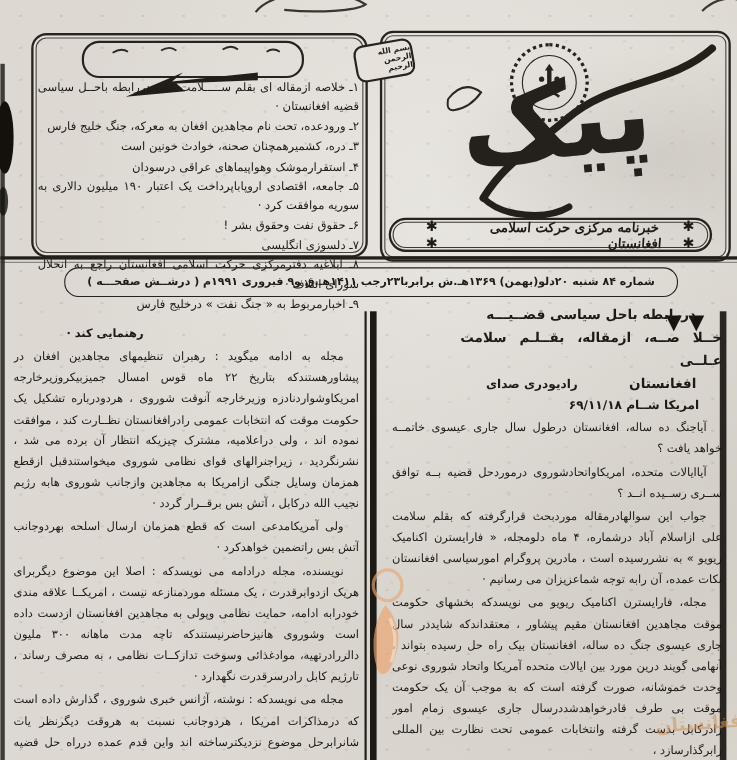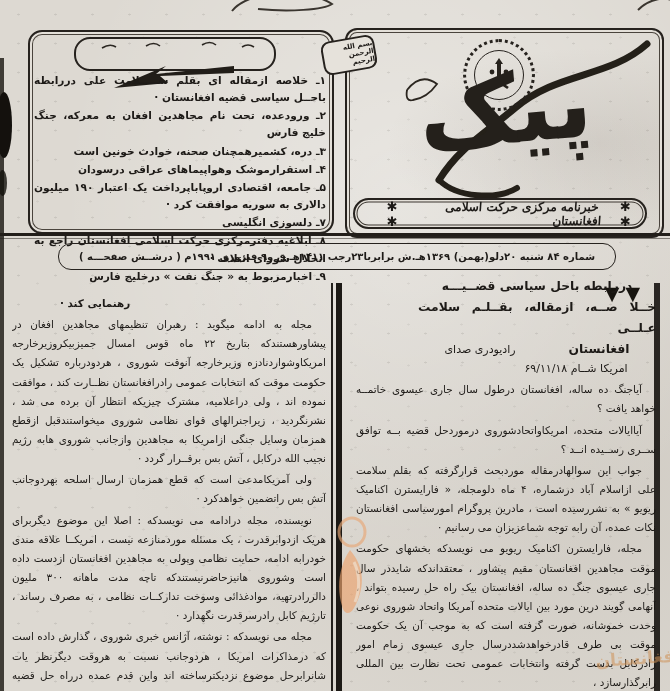--- a/index.html
+++ b/index.html
@@ -15,21 +15,21 @@
           radial-gradient(rgba(90,85,80,.18) 1px, transparent 1.6px);
         background-size:37px 29px, 53px 41px;background-position:0 0,11px 17px;}
   
   .idx-box{position:absolute;left:28px;top:30px;width:302px;height:200px;
         border:2.5px solid #26221e;border-radius:14px;
         box-shadow:inset 0 0 0 2px #e4e0d9, inset 0 0 0 3px #4a443d;}
   .cartouche{position:absolute;left:44px;top:5px;width:198px;height:30px;
         border:2.5px solid #26221e;border-radius:16px;overflow:hidden;}
   .arrow-svg{position:absolute;left:82px;top:32px;}
   .idx-list{position:absolute;right:6px;left:4px;top:40px;font-size:10.6px;
-        font-weight:700;line-height:1.62;text-align:right;}
+        font-weight:400;line-height:1.62;text-align:right;}
   .idx-item{margin-bottom:1px;text-align:justify;}
   .mast-box{position:absolute;left:345px;top:28px;width:315px;height:206px;
         border:2.5px solid #26221e;border-radius:12px;
         box-shadow:inset 0 0 0 2px #e4e0d9, inset 0 0 0 3px #4a443d;
         background:radial-gradient(ellipse at 80% 55%, rgba(110,100,90,.14), transparent 60%);}
   .basmala-tab{position:absolute;left:322px;top:38px;width:50px;height:30px;z-index:5;
         border:2px solid #26221e;border-radius:9px;background:#e6e2db;
         transform:rotate(-10deg);overflow:hidden;font-size:7px;font-weight:700;
         display:flex;align-items:center;justify-content:center;transform-origin:center;}
   .emblem{position:absolute;left:116px;top:9px;width:66px;height:66px;border-radius:50%;
@@ -53,21 +53,21 @@
   
   .col{position:absolute;top:276px;bottom:2px;overflow:hidden;font-size:10.4px;
         line-height:1.84;text-align:justify;}
   .col-r{right:14px;width:300px;}
   .col-l{left:12px;width:314px;}
   .para{margin:0 0 2px 0;text-indent:14px;}
   .bold{font-weight:400;}
   .marker{position:absolute;right:24px;top:282px;font-size:19px;letter-spacing:6px;color:#17140f;}
   .headline{font-size:12.3px;font-weight:700;line-height:1.7;margin-bottom:2px;}
   .headline .h-row{display:flex;justify-content:space-around;align-items:baseline;}
-  .credit{font-size:11px;font-weight:400;}
+  .credit{font-size:11px;font-weight:700;}
   .cont-line{text-align:left;padding-left:48px;font-weight:600;margin-bottom:2px;margin-top:18px;}
   
   .vdiv-a{position:absolute;left:331px;top:283px;bottom:0;width:2px;background:#23201c;}
   .vdiv-b{position:absolute;left:336px;top:283px;bottom:0;width:6px;background:#1d1a16;}
   .redge{position:absolute;left:654px;top:283px;bottom:0;width:6px;background:#16130f;opacity:.9;}
   .ledge{position:absolute;left:0px;top:58px;bottom:0;width:4px;background:#23201b;opacity:.85;}
   .blotch1{position:absolute;left:-4px;top:92px;width:16px;height:66px;background:#14110d;border-radius:50%;}
   .blotch2{position:absolute;left:-2px;top:170px;width:9px;height:26px;background:#14110d;border-radius:50%;opacity:.8;}
   .scribble-top{position:absolute;left:228px;top:-4px;}
   .scribble-top2{position:absolute;left:636px;top:-4px;}
@@ -98,20 +98,21 @@
     </div>
     <svg class="arrow-svg" width="124" height="28" viewBox="0 0 124 28">
       <polygon points="122,2 44,10 54,2 2,24 56,19 48,12 122,9" fill="#211d18"></polygon>
     </svg>
     <div class="idx-list">
       <div class="idx-item">۱ـ خلاصه ازمقاله ای بقلم ســـــلامت علی دررابطه باحــل سیاسی قضیه افغانستان ·</div>
       <div class="idx-item">۲ـ ورودعده، تحت نام مجاهدین افغان به معرکه، جنگ خلیج فارس</div>
       <div class="idx-item">۳ـ دره، کشمیرهمچنان صحنه، خوادث خونین است</div>
       <div class="idx-item">۴ـ استقرارموشک وهواپیماهای عراقی درسودان</div>
       <div class="idx-item">۵ـ جامعه، اقتصادی اروپاباپرداخت یک اعتبار ۱۹۰ میلیون دالاری به سوریه موافقت کرد ·</div>
+      <div class="idx-item">۶ـ حقوق نفت وحقوق بشر !</div>
       <div class="idx-item">۷ـ دلسوزی انگلیسی</div>
       <div class="idx-item">۸ـ ابلاغیه دفترمرکزی حرکت اسلامی افغانستان راجع به انحلال شورای ائتلاف ·</div>
       <div class="idx-item">۹ـ اخبارمربوط به « جنگ نفت » درخلیج فارس</div>
     </div>
   </div>
 
   <div class="basmala-tab">
     <span>بسم الله الرحمن الرحیم</span>
   </div>
 

